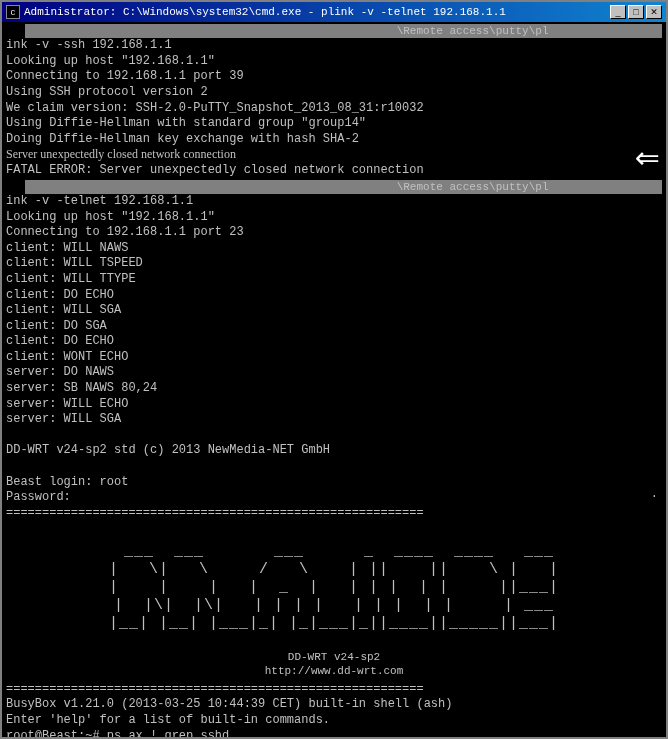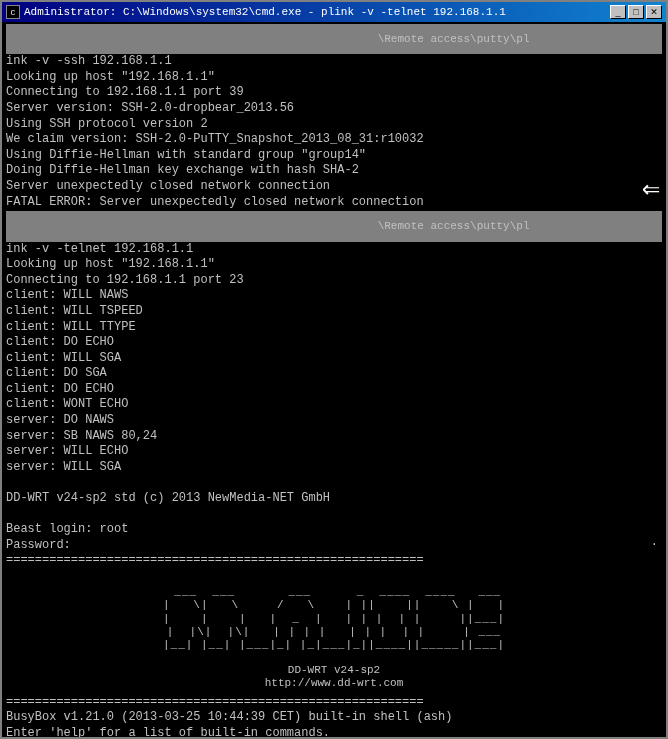--- a/index.html
+++ b/index.html
@@ -89,27 +89,29 @@
     .line {
       white-space: pre;
       display: block;
     }
 
     .header-line {
       background: #808080;
       color: #000;
       white-space: pre;
       display: block;
-      padding: 8px 2px;
+      padding: 0 2px;
+      margin-left: 19px;
     }
 
     .arrow-container {
       position: relative;
       display: flex;
       align-items: flex-end;
+      font-family: Liberation Serif, serif;
     }
 
     .dd-wrt-logo {
       color: #c0c0c0;
       text-align: center;
       font-size: 11px;
       line-height: 1.2;
       margin: 4px 0;
     }
 
@@ -133,21 +135,20 @@
       <div class="title-btn">✕</div>
     </div>
   </div>
 
   <div class="terminal">
 
     <div class="header-line" style="color:#c0c0c0; background:#808080; white-space:pre; font-size:11px;">                                                        \Remote access\putty\pl</div>
     <span class="line">ink -v -ssh 192.168.1.1</span>
     <span class="line">Looking up host "192.168.1.1"</span>
     <span class="line">Connecting to 192.168.1.1 port 39</span>
-    <span class="line">Server version: SSH-2.0-dropbear_2013.56</span>
     <span class="line">Using SSH protocol version 2</span>
     <span class="line">We claim version: SSH-2.0-PuTTY_Snapshot_2013_08_31:r10032</span>
     <span class="line">Using Diffie-Hellman with standard group "group14"</span>
     <span class="line">Doing Diffie-Hellman key exchange with hash SHA-2</span>
 
     <div class="arrow-container" style="position:relative;">
       <span class="line">Server <span>unexpectedly</span> closed network connection</span>
       <span style="position:absolute; right:2px; top:-4px; font-size:30px; color:#fff; line-height:1;">⇐</span>
     </div>
     <span class="line">FATAL ERROR: Server unexpectedly closed network connection</span>
@@ -170,27 +171,27 @@
     <span class="line">server: WILL SGA</span>
     <span class="line">&nbsp;</span>
     <span class="line">DD-WRT v24-sp2 std (c) 2013 NewMedia-NET GmbH</span>
     <span class="line">&nbsp;</span>
     <span class="line">Beast login: root</span>
     <span class="line">Password:                                              <span style="float:right; margin-right:4px;">·</span></span>
 
     <span class="line equals-line">==========================================================</span>
 
     <div class="dd-wrt-logo">
-      <div style="font-size:11px; letter-spacing:1px; white-space:pre; color:#c0c0c0;">
+      <div style="font-size:15px; letter-spacing:1px; white-space:pre; color:#c0c0c0;">
  ___  ___       ___      _  ____  ____   ___
 |   \|   \     /   \    | ||    ||    \ |   |
 |    |    |   |  _  |   | | |  | |     ||___|
 |  |\|  |\|   | | | |   | | |  | |     | ___
 |__| |__| |___|_| |_|___|_||____||_____||___|</div>
-      <div style="margin-top:12px;">DD-WRT v24-sp2</div>
+      <div style="margin-top:18px;">DD-WRT v24-sp2</div>
       <div>http://www.dd-wrt.com</div>
     </div>
 
     <span class="line equals-line">==========================================================</span>
 
     <span class="line">BusyBox v1.21.0 (2013-03-25 10:44:39 CET) built-in shell (ash)</span>
     <span class="line">Enter 'help' for a list of built-in commands.</span>
 
     <span class="line">root@Beast:~# ps ax ! grep sshd</span>
 

